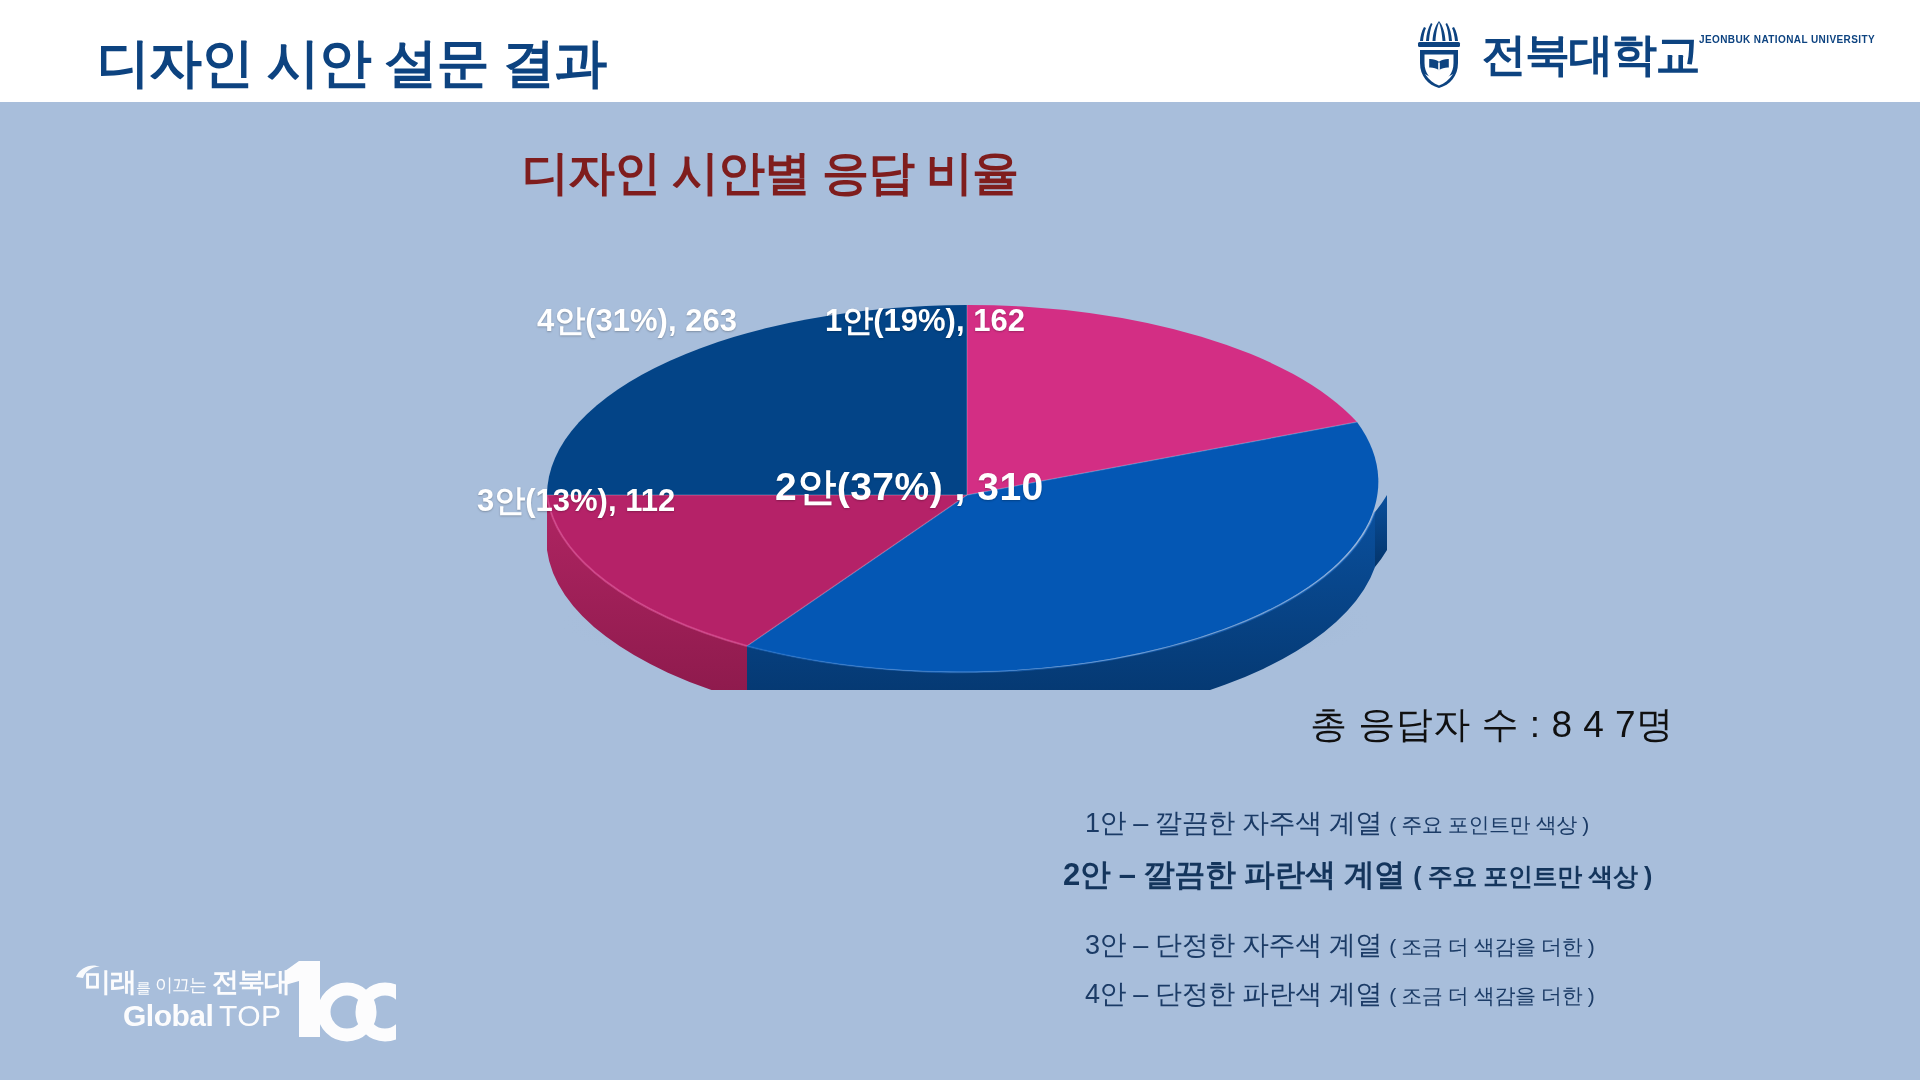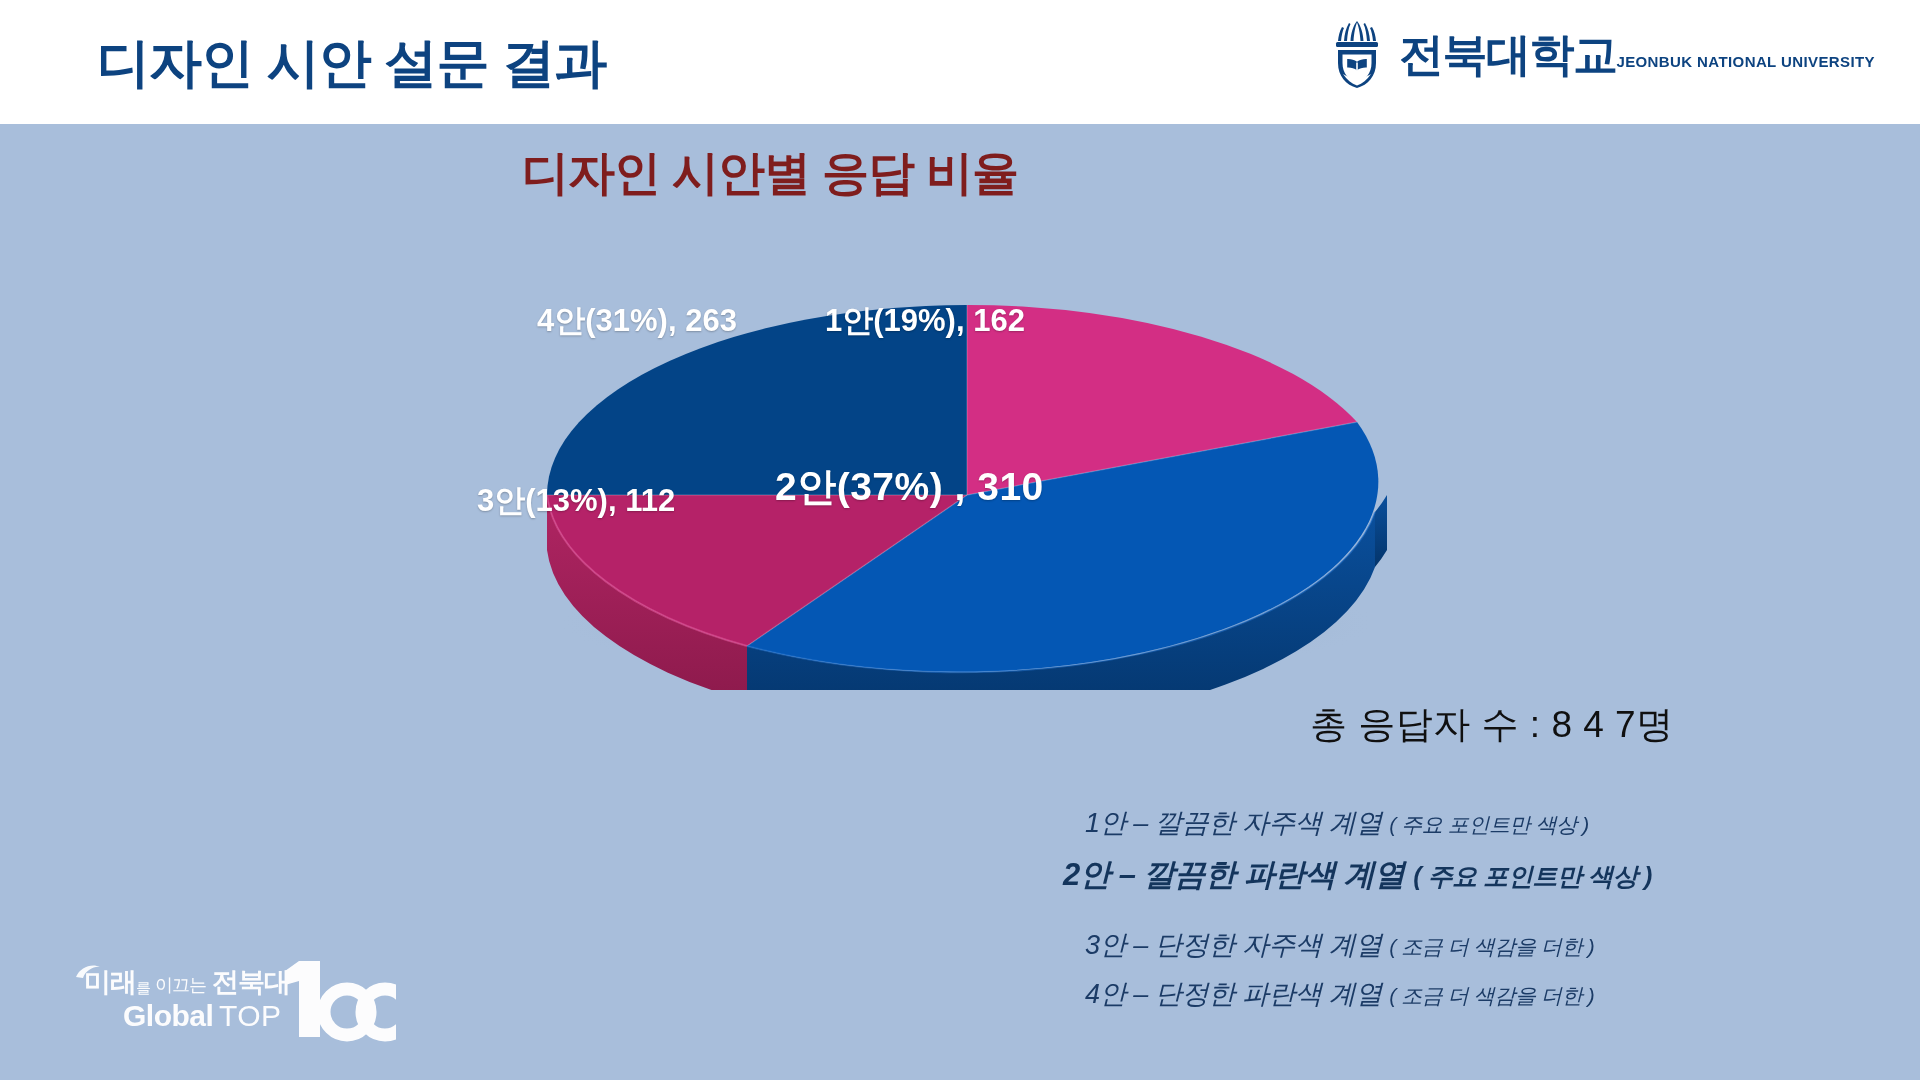--- a/index.html
+++ b/index.html
@@ -14,21 +14,21 @@
     font-family: "Liberation Sans", "DejaVu Sans", sans-serif;
     position: relative;
   }
 
   
   .header {
     position: absolute;
     left: 0;
     top: 0;
     width: 1920px;
-    height: 124px;
+    height: 102px;
     background: #ffffff;
   }
   .page-title {
     position: absolute;
     left: 97px;
     top: 28px;
     font-size: 53px;
     font-weight: bold;
     color: #0d4380;
     letter-spacing: -1px;
@@ -54,26 +54,26 @@
     line-height: 1;
   }
   .uni-name-ko {
     font-size: 45px;
     font-weight: bold;
     color: #0d4380;
     letter-spacing: -1.5px;
     white-space: nowrap;
   }
   .uni-name-en {
-    font-size: 15px;
+    font-size: 10px;
     font-weight: bold;
     color: #0d4380;
     letter-spacing: 0.4px;
     white-space: nowrap;
-    margin-top: 22px;
+    margin-top: 3px;
   }
 
   
   .chart-title {
     position: absolute;
     left: 0;
     top: 142px;
     width: 1540px;
     text-align: center;
     font-size: 47px;
@@ -114,21 +114,20 @@
     color: #101010;
     letter-spacing: 0.5px;
     white-space: nowrap;
   }
 
   .legend {
     position: absolute;
     left: 1085px;
     top: 805px;
     width: 780px;
-    font-style: italic;
   }
   .legend-line {
     color: #1b3b66;
     white-space: nowrap;
     margin-bottom: 13px;
     letter-spacing: -0.4px;
   }
   .legend-line .lg-main { font-size: 27px; }
   .legend-line .lg-note { font-size: 21px; }
   .legend-line.emphasis {

